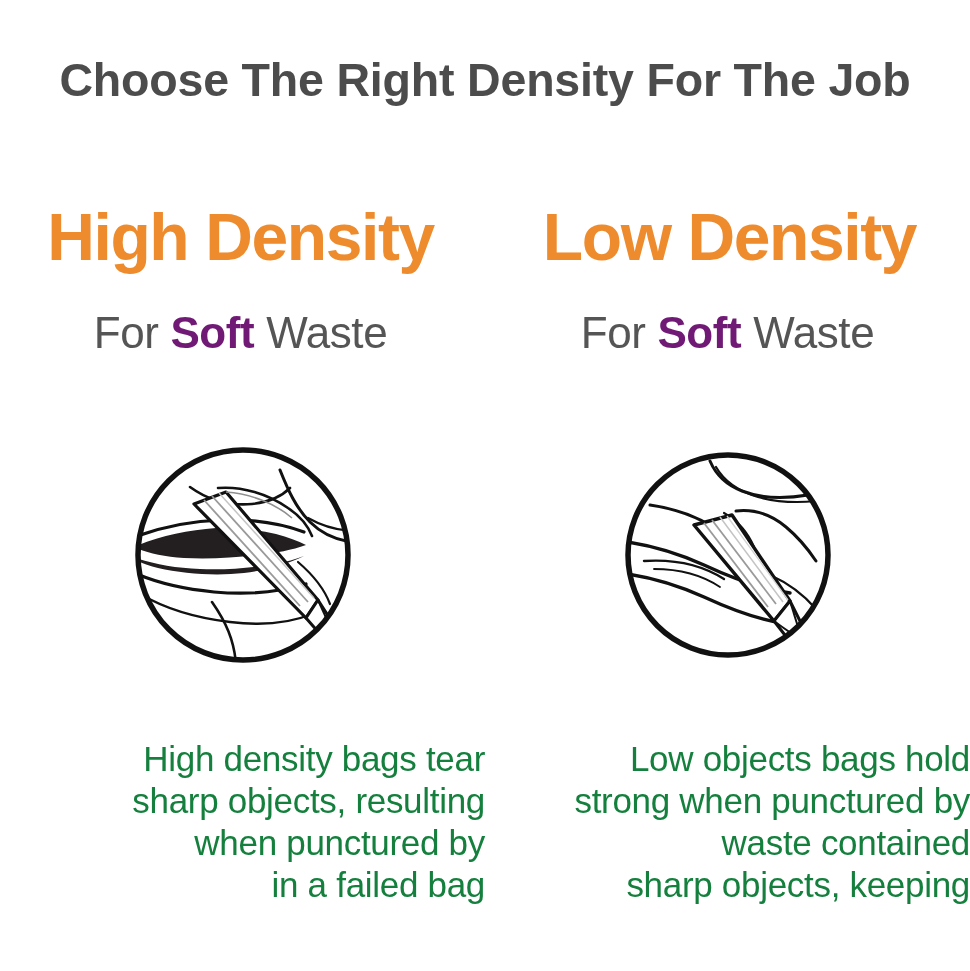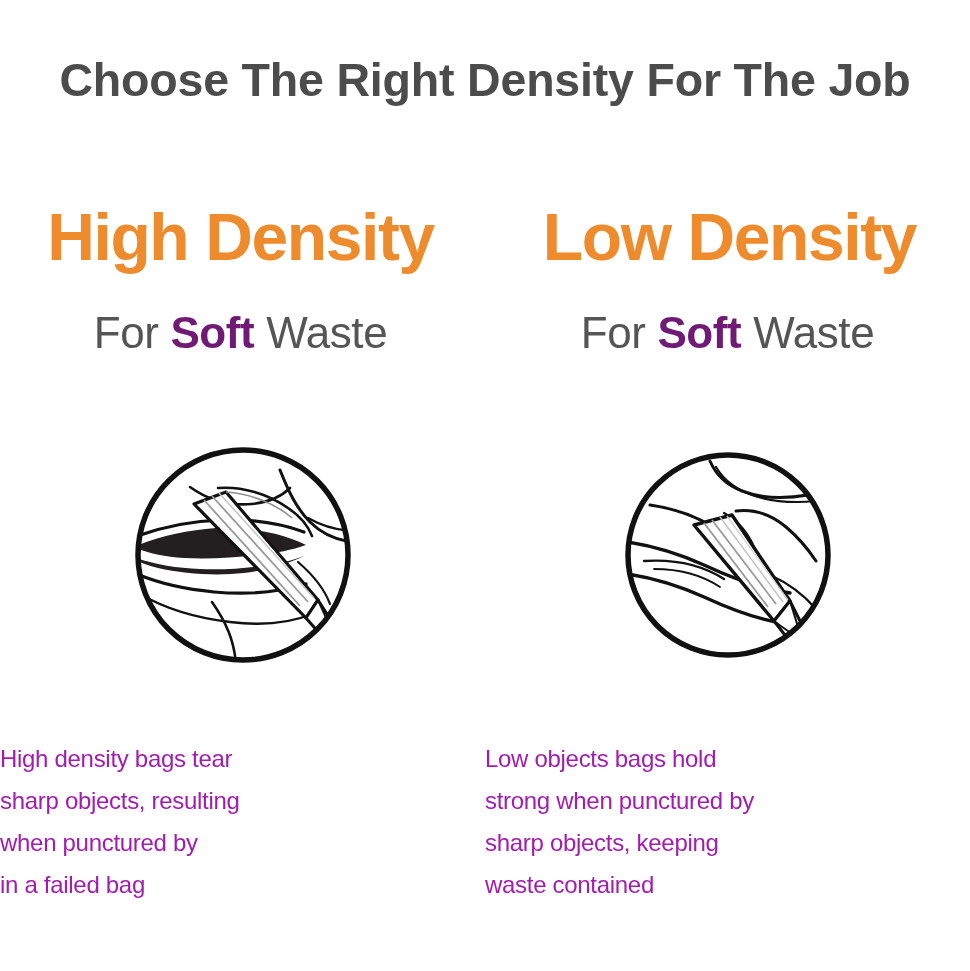--- a/index.html
+++ b/index.html
@@ -113,27 +113,27 @@
   .illus {
     display: block;
   }
 
   
   .caption {
     position: absolute;
     top: 738px;
     left: 0;
     width: 485px;
-    text-align: left;
+    text-align: right;
     font-family: "Liberation Sans", sans-serif;
     font-weight: normal;
-    font-size: 24px;
+    font-size: 35px;
     line-height: 42px;
     letter-spacing: -0.3px;
-    color: #a21caf;
+    color: #15803d;
   }
 
   .caption .ln { display: block; white-space: nowrap; }
 </style>
 </head>
 <body>
 
 <div class="page">
 
   <div class="title">Choose The Right Density For The Job</div>
@@ -247,19 +247,19 @@
             <path d="M154 174 C162 180 170 186 178 190" fill="none" stroke="#111111" stroke-width="2"></path>
           </g>
 
           <circle cx="108" cy="108" r="100" fill="none" stroke="#111111" stroke-width="5.5"></circle>
         </svg>
       </div>
 
       <div class="caption">
         <span class="ln">Low objects bags hold</span>
         <span class="ln">strong when punctured by</span>
+        <span class="ln">waste contained</span>
         <span class="ln">sharp objects, keeping</span>
-        <span class="ln">waste contained</span>
       </div>
     </div>
 
   </div>
 </div>
 
 </body></html>

